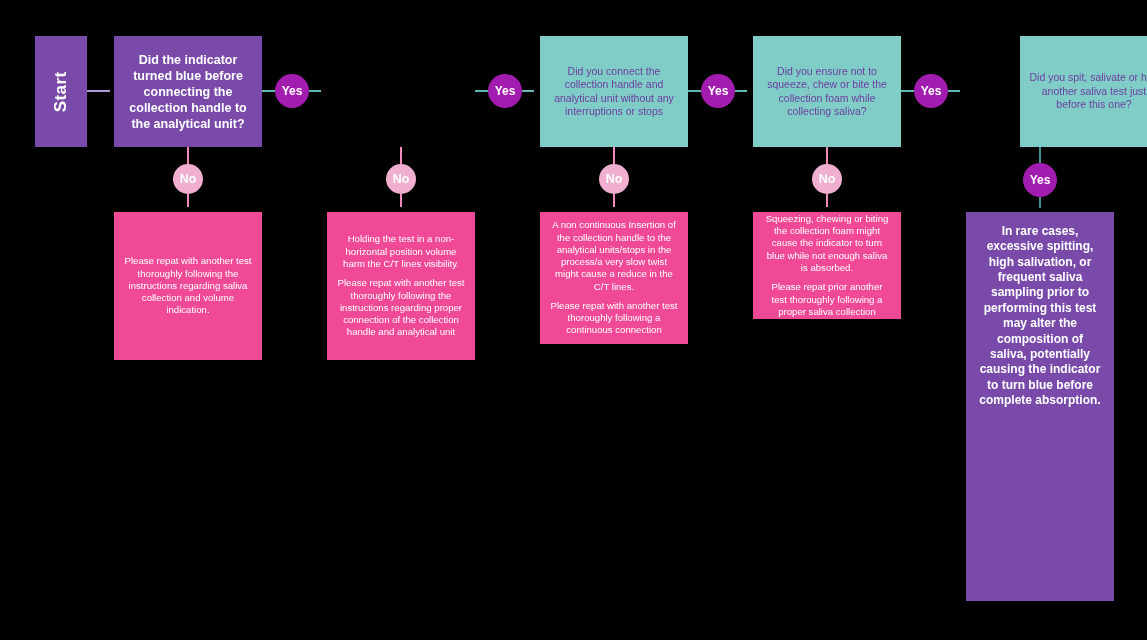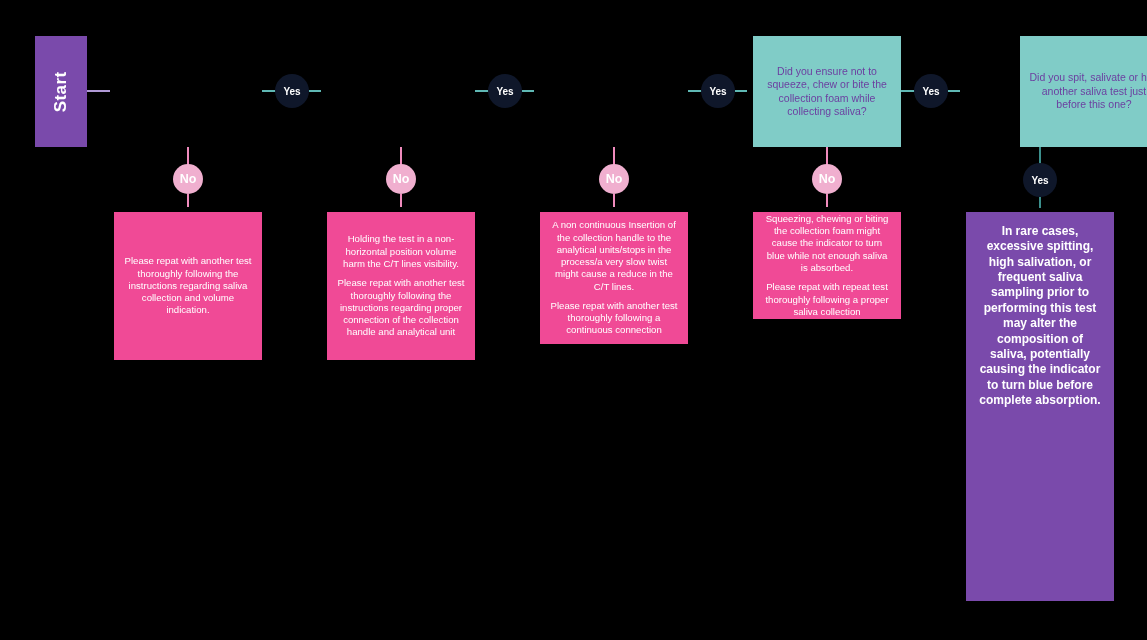--- a/index.html
+++ b/index.html
@@ -90,23 +90,23 @@
     position: absolute;
     display: flex;
     align-items: center;
     justify-content: center;
     border-radius: 50%;
     font-weight: bold;
     color: #ffffff;
     box-sizing: border-box;
   }
   .badge-yes {
-    background: #0f172a;
+    background: #a21caf;
     width: 34px; height: 34px;
-    font-size: 10px;
+    font-size: 12px;
   }
   .badge-no {
     background: #F0AFCF;
     width: 30px; height: 30px;
     font-size: 12.5px;
   }
 
   
   .conn {
     position: absolute;
@@ -136,20 +136,23 @@
 <body>
 
 <div id="board">
 
   <div class="node start-box" style="left:35px; top:36px; width:52px; height:111px;">
     <span class="start-label">Start</span>
   </div>
   <div class="conn conn-h-teal" style="left:87px; top:90px; width:23px; height:2px; background:#B09AD6;"></div>
   <div class="arrow-r arr-purple" style="left:106px; top:85px;"></div>
 
+  <div class="node q-purple" style="left:114px; top:36px; width:148px; height:111px;">
+    <span>Did the indicator turned blue before connecting the collection handle to the analytical unit?</span>
+  </div>
 
   <div class="conn conn-h-teal" style="left:262px; top:90px; width:14px; height:2px;"></div>
   <div class="badge badge-yes" style="left:275px; top:74px;">
     <span>Yes</span>
   </div>
   <div class="conn conn-h-teal" style="left:309px; top:90px; width:12px; height:2px;"></div>
   <div class="arrow-r arr-teal-r" style="left:318px; top:85px;"></div>
 
   <div class="conn conn-v-pink" style="left:187px; top:147px; width:2px; height:18px;"></div>
   <div class="badge badge-no" style="left:173px; top:164px;">
@@ -175,20 +178,23 @@
     <span>No</span>
   </div>
   <div class="conn conn-v-pink" style="left:400px; top:194px; width:2px; height:13px;"></div>
   <div class="arrow-d arr-pink-d" style="left:395px; top:203px;"></div>
 
   <div class="node o-pink" style="left:327px; top:212px; width:148px; height:148px;">
     <p>Holding the test in a non-horizontal position volume harm the C/T lines visibility.</p>
     <p>Please repat with another test thoroughly following the instructions regarding proper connection of the collection handle and analytical unit</p>
   </div>
 
+  <div class="node q-teal" style="left:540px; top:36px; width:148px; height:111px;">
+    <span>Did you connect the collection handle and analytical unit without any interruptions or stops</span>
+  </div>
 
   <div class="conn conn-h-teal" style="left:688px; top:90px; width:14px; height:2px;"></div>
   <div class="badge badge-yes" style="left:701px; top:74px;">
     <span>Yes</span>
   </div>
   <div class="conn conn-h-teal" style="left:735px; top:90px; width:12px; height:2px;"></div>
   <div class="arrow-r arr-teal-r" style="left:744px; top:85px;"></div>
 
   <div class="conn conn-v-pink" style="left:613px; top:147px; width:2px; height:18px;"></div>
   <div class="badge badge-no" style="left:599px; top:164px;">
@@ -215,21 +221,21 @@
 
   <div class="conn conn-v-pink" style="left:826px; top:147px; width:2px; height:18px;"></div>
   <div class="badge badge-no" style="left:812px; top:164px;">
     <span>No</span>
   </div>
   <div class="conn conn-v-pink" style="left:826px; top:194px; width:2px; height:13px;"></div>
   <div class="arrow-d arr-pink-d" style="left:821px; top:203px;"></div>
 
   <div class="node o-pink" style="left:753px; top:212px; width:148px; height:107px;">
     <p>Squeezing, chewing or biting the collection foam might cause the indicator to turn blue while not enough saliva is absorbed.</p>
-    <p>Please repat with repeat test thoroughly following a proper saliva collection</p>
+    <p>Please repat prior another test thoroughly following a proper saliva collection</p>
   </div>
 
   <div class="node q-teal" style="left:1020px; top:36px; width:148px; height:111px;text-align:center;">
     <span>Did you spit, salivate or had another saliva  test just before this one?</span>
   </div>
 
   <div class="conn conn-v-teal" style="left:1039px; top:147px; width:2px; height:17px;"></div>
   <div class="badge badge-yes" style="left:1023px; top:163px;">
     <span>Yes</span>
   </div>

